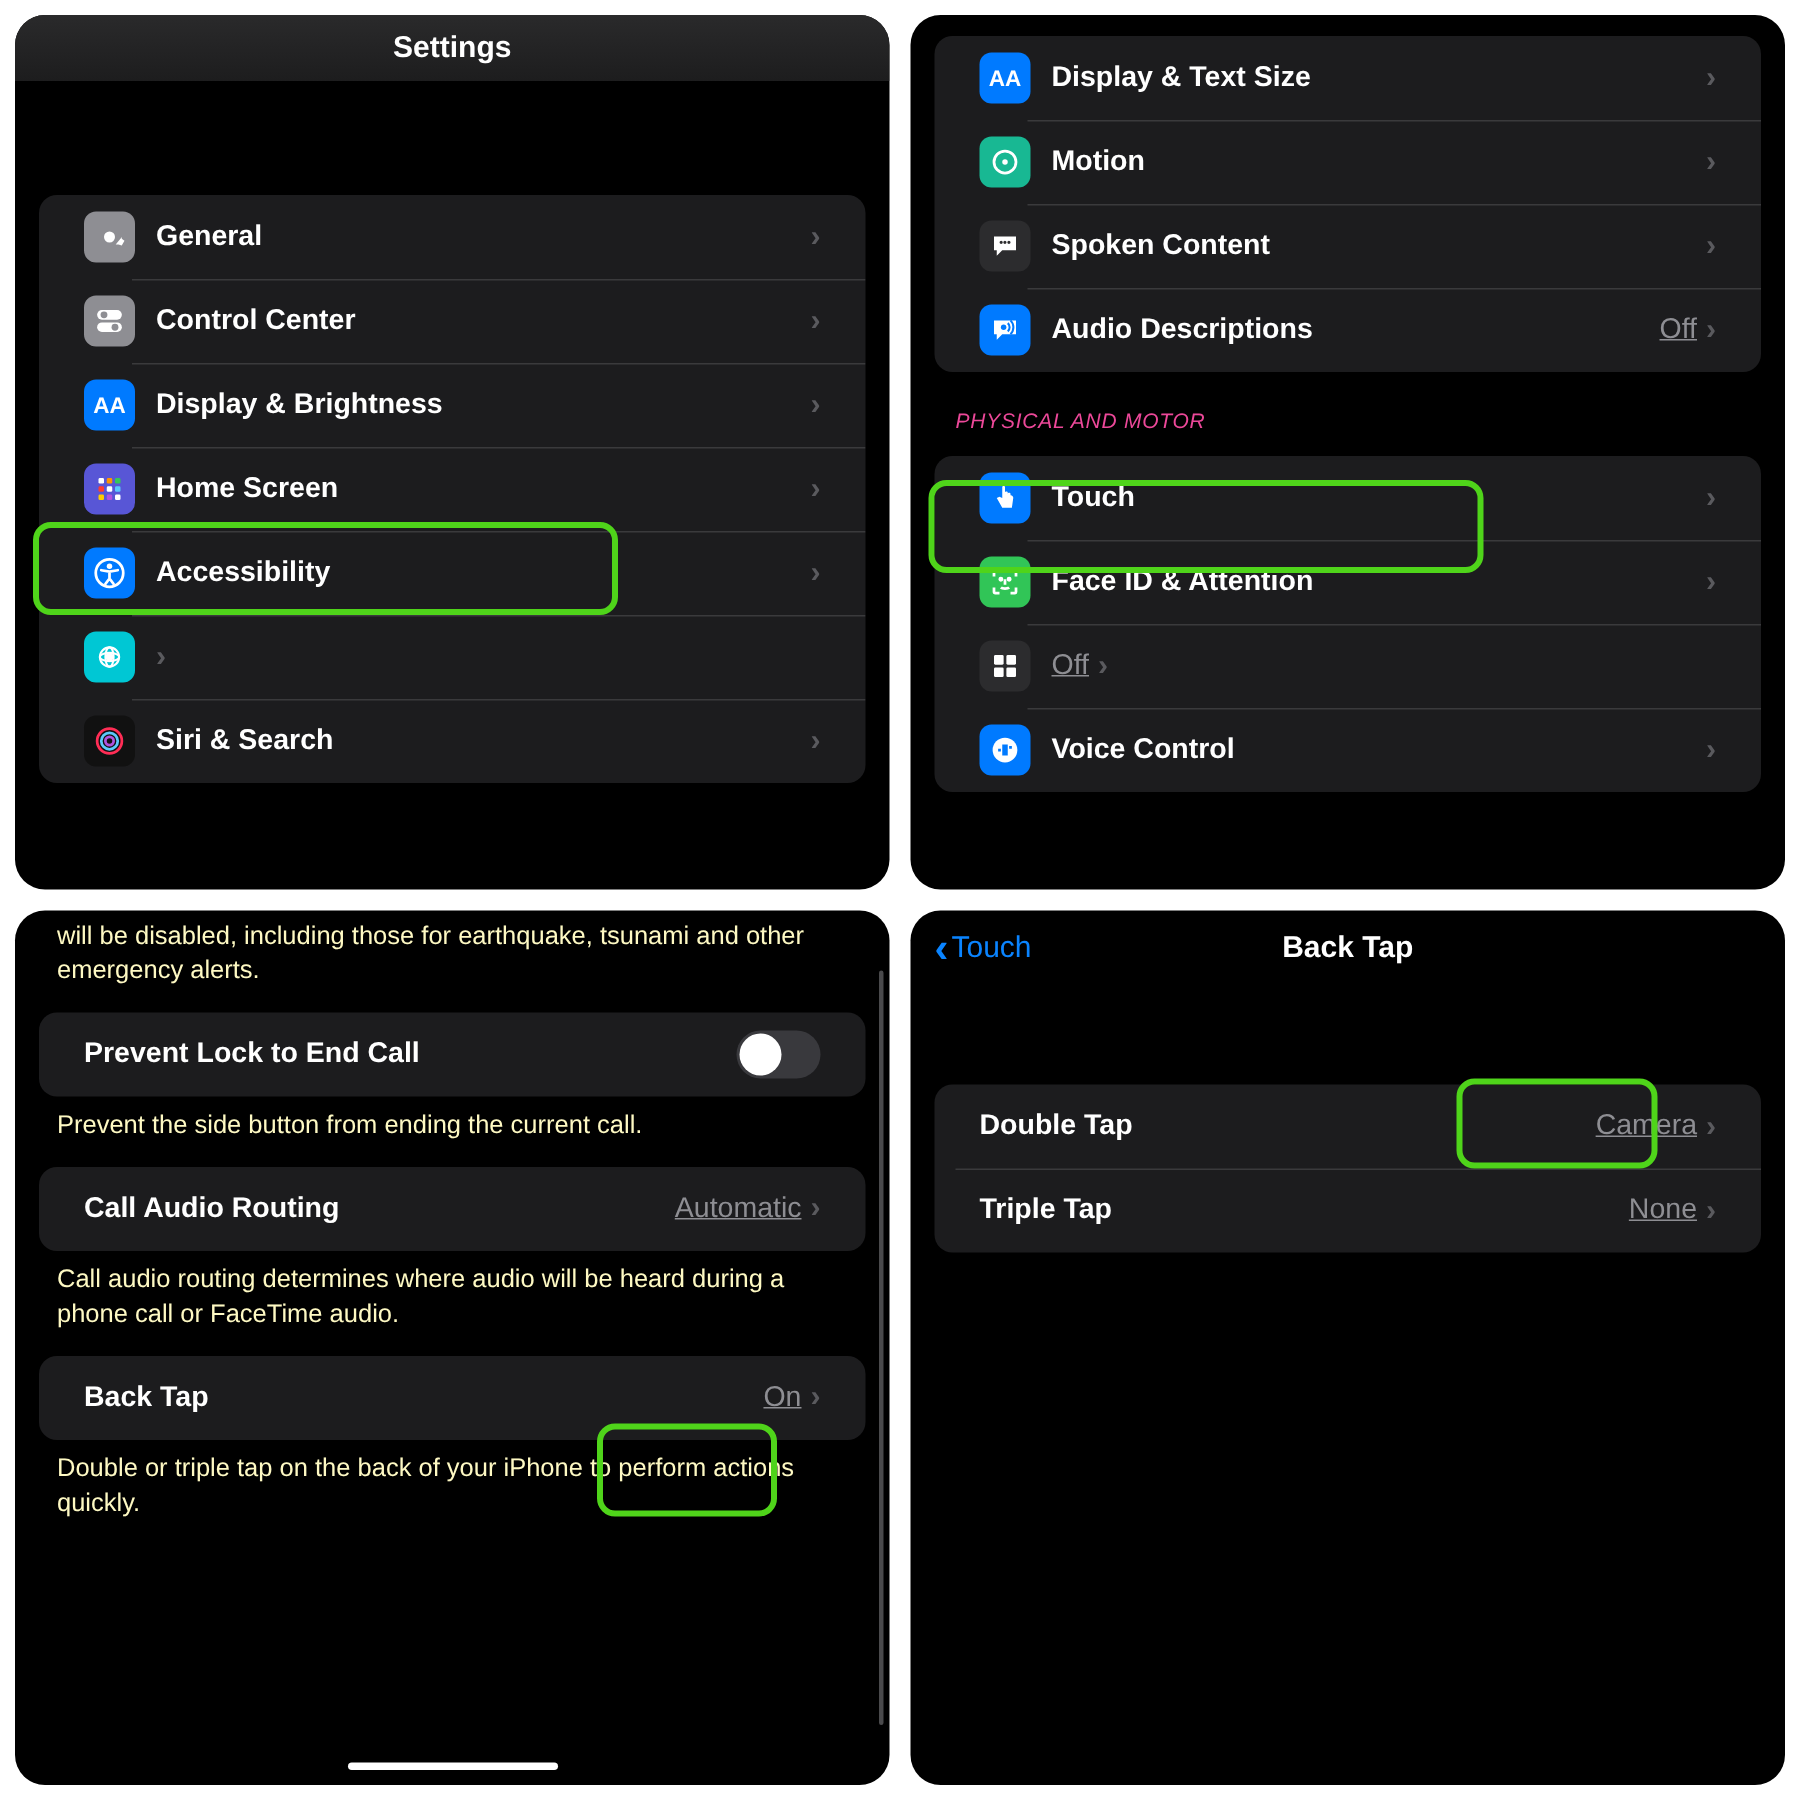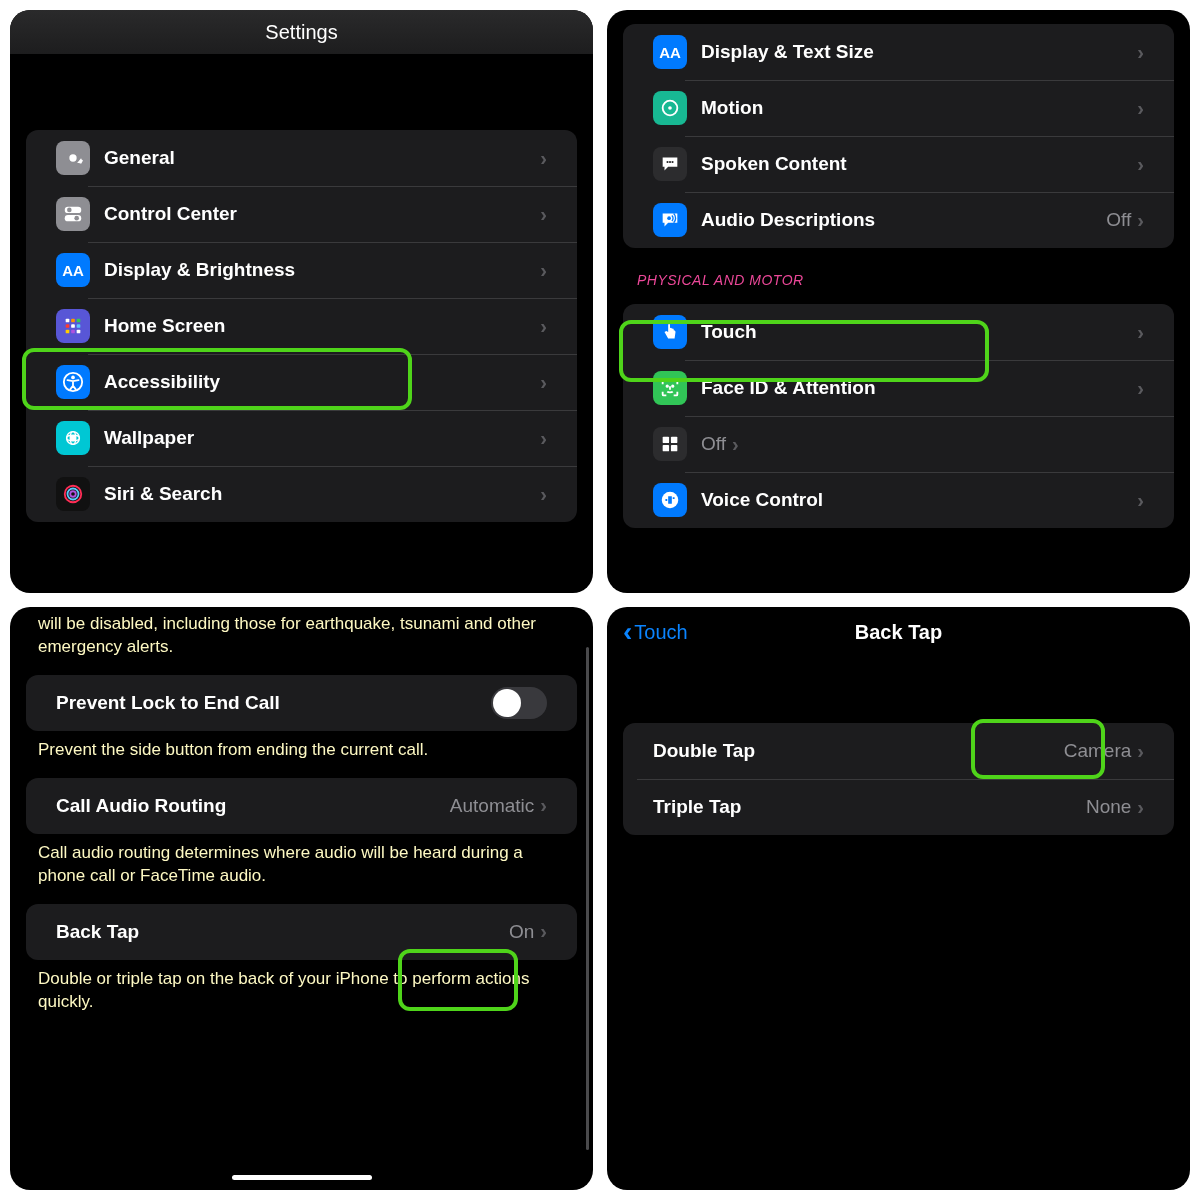--- a/index.html
+++ b/index.html
@@ -20,21 +20,21 @@
     position: relative;
     color: #fff;
   }
   .header {
     height: 44px;
     background: linear-gradient(#2a2a2b, #1d1d1e);
     display: flex;
     align-items: center;
     justify-content: center;
     font-size: 20px;
-    font-weight: 400;
+    font-weight: 700;
   }
   .nav-header {
     height: 50px;
     display: flex;
     align-items: center;
     justify-content: center;
     position: relative;
     font-size: 20px;
     font-weight: 600;
   }
@@ -91,20 +91,21 @@
   .label {
     flex: 1;
     font-size: 19px;
     font-weight: 700;
     color: #fff;
   }
   .value {
     font-size: 19px;
     color: #8e8e93;
     margin-right: 6px;
+    text-decoration: underline;
   }
   .chevron {
     color: #5a5a5e;
     font-size: 20px;
     font-weight: 600;
   }
   .section-header {
     margin: 24px 30px 8px 30px;
     font-size: 14px;
     letter-spacing: 0.5px;
@@ -232,21 +233,20 @@
       <div class="icon bg-cyan">
         <svg class="svg" viewBox="0 0 24 24">
             <circle cx="12" cy="12" r="3" fill="#fff"></circle>
             <g stroke="#fff" stroke-width="1.5" fill="none">
               <circle cx="12" cy="12" r="7"></circle>
               <ellipse cx="12" cy="12" rx="7" ry="3"></ellipse>
               <ellipse cx="12" cy="12" rx="3" ry="7"></ellipse>
             </g>
           </svg>
       </div>
-      <span class="label">Wallpaper</span>
       <span class="chevron">›</span>
     </div>
     <div class="row">
       <div class="icon bg-black">
         <svg class="svg" viewBox="0 0 24 24">
             <circle cx="12" cy="12" r="9" fill="none" stroke="#ff2d55" stroke-width="2"></circle>
             <circle cx="12" cy="12" r="6" fill="none" stroke="#5ac8fa" stroke-width="2"></circle>
             <circle cx="12" cy="12" r="3" fill="none" stroke="#af52de" stroke-width="2"></circle>
           </svg>
       </div>

